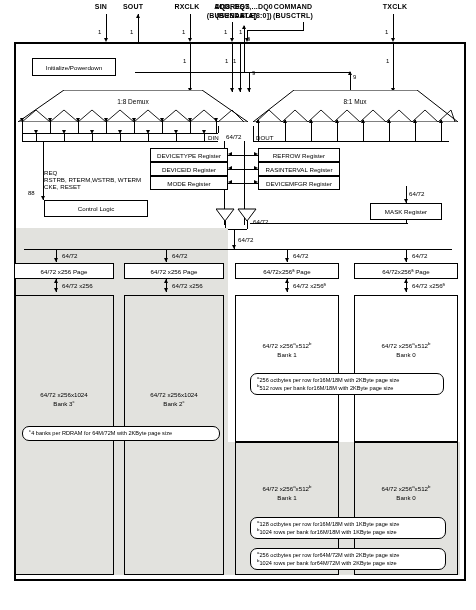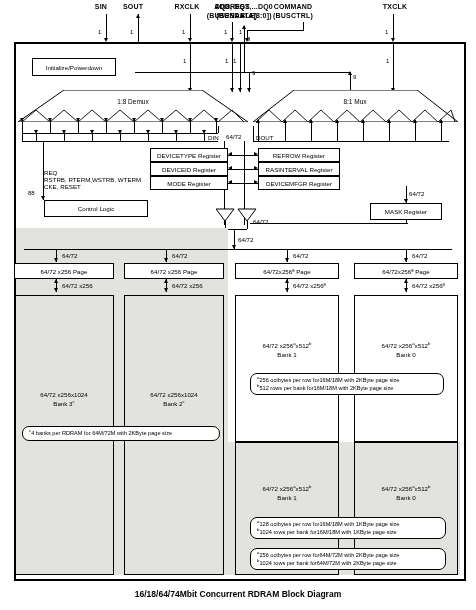--- a/index.html
+++ b/index.html
@@ -373,15 +373,14 @@
   <div class="note" style="left:250px;top:517px;width:196px;height:22px;">
     <div><sup>a</sup><span>128 octbytes per row for16M/18M with 1KByte page size</span></div>
     <div><sup>b</sup><span>1024 rows per bank for16M/18M with 1KByte page size</span></div>
   </div>
 
   <div class="note" style="left:250px;top:548px;width:196px;height:22px;">
     <div><sup>a</sup><span>256 octbytes per row for64M/72M with 2KByte page size</span></div>
     <div><sup>b</sup><span>1024 rows per bank for64M/72M with 2KByte page size</span></div>
   </div>
 
-  <div class="title" style="top:589px;">16/18/64/74Mbit Concurrent RDRAM Block Diagram</div>
 
 </div>
 
 </body></html>

